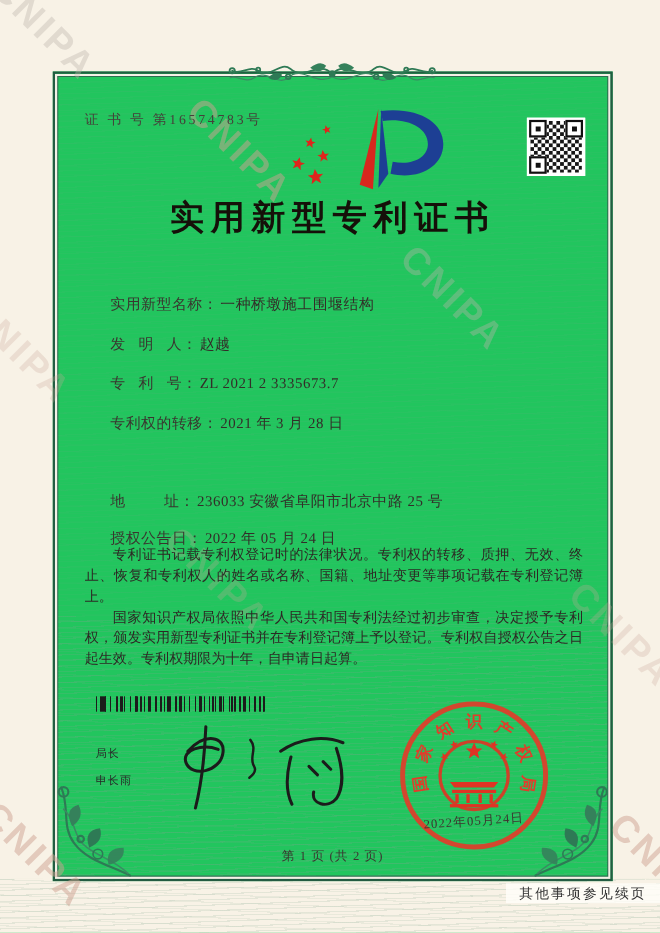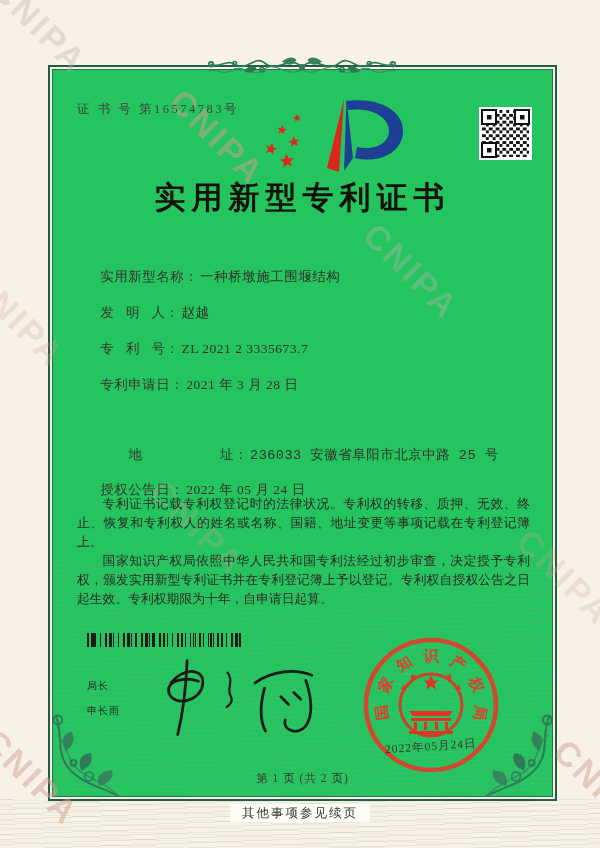--- a/index.html
+++ b/index.html
@@ -54,42 +54,42 @@
   #finder-tl{left:-1px;top:-1px;} #finder-tr{right:-1px;top:-1px;} #finder-bl{left:-1px;bottom:-1px;}
   #title{
     position:absolute;left:0;right:0;top:110px;text-align:center;
     font-size:31px;font-weight:bold;letter-spacing:6px;color:#151009;
   }
   
   .row{position:absolute;left:27px;font-size:13.5px;white-space:pre;color:#332e29;letter-spacing:.5px;}
   .row .lab{color:#3a352f;}
   .row .val{margin-left:2px;}
   #row1{top:185px;} #row2{top:221px;} #row3{top:257px;} #row4{top:293px;}
-  #row5{top:329px;} #row6{top:364px;font-family:Liberation Mono, monospace;} #row7{top:398px;}
+  #row5{top:329px;} #row6{top:364px;} #row7{top:398px;}
   #grant-no{position:absolute;left:232px;top:0;white-space:pre;}
   
   #paras{position:absolute;left:27px;top:428px;width:453px;font-size:12.8px;line-height:19px;
     text-align:justify;color:#2d2824;}
   #paras p{margin:0;text-indent:2em;}
   
   #barcode{
     position:absolute;left:37px;top:566px;width:154px;height:14px;
     background-image:
       repeating-linear-gradient(90deg,#1b1b1b 0 1.5px,rgba(0,0,0,0) 1.5px 4px,#1b1b1b 4px 6.5px,rgba(0,0,0,0) 6.5px 8px,#1b1b1b 8px 9px,rgba(0,0,0,0) 9px 13px,#1b1b1b 13px 14px,rgba(0,0,0,0) 14px 18px),
       repeating-linear-gradient(90deg,rgba(0,0,0,0) 0 7px,#1b1b1b 7px 9px,rgba(0,0,0,0) 9px 19px,#1b1b1b 19px 20.5px,rgba(0,0,0,0) 20.5px 29px);
   }
   
   #director{position:absolute;left:37px;top:606px;font-family:"Liberation Sans","DejaVu Sans",sans-serif;
     font-size:10px;line-height:25px;color:#262626;letter-spacing:1px;}
   #signature{position:absolute;left:95px;top:585px;width:172px;height:92px;}
   #seal{position:absolute;left:309px;top:566px;width:144px;height:150px;}
   
   #page-info{position:absolute;left:0;right:0;top:704px;text-align:center;font-size:11.5px;
     letter-spacing:1px;color:#3a352f;}
-  #footer-note{position:absolute;left:0;top:803px;width:600px;text-align:center;z-index:3;}
+  #footer-note{position:absolute;left:0;top:803px;width:600px;text-align:right;z-index:3;}
   #footer-note span{font-size:12.5px;letter-spacing:2px;color:#333;background:rgba(255,254,248,.85);
     padding:2px 12px;}
   svg text{font-family:"Liberation Serif","DejaVu Serif",serif;}
 </style>
 </head>
 <body>
 
 <svg width="0" height="0" style="position:absolute">
   <defs>
     <path id="star" d="M0,-10 2.94,-3.09 9.51,-3.09 4.19,1.18 5.88,8.09 0,4 -5.88,8.09 -4.19,1.18 -9.51,-3.09 -2.94,-3.09Z"></path>
@@ -170,21 +170,21 @@
     <div class="row" id="row1">
       <span class="lab">实用新型名称：</span><span class="val">一种桥墩施工围堰结构</span>
     </div>
     <div class="row" id="row2">
       <span class="lab">发   明   人：</span><span class="val">赵越</span>
     </div>
     <div class="row" id="row3">
       <span class="lab">专   利   号：</span><span class="val">ZL 2021 2 3335673.7</span>
     </div>
     <div class="row" id="row4">
-      <span class="lab">专利申请日：</span><span class="val">2021 年 3 月 28 日</span>
+      <span class="lab">专利权的转移：</span><span class="val">2021 年 3 月 28 日</span>
     </div>
     <div class="row" id="row6">
       <span class="lab">地         址：</span><span class="val">236033 安徽省阜阳市北京中路 25 号</span>
     </div>
     <div class="row" id="row7">
       <span class="lab">授权公告日：</span><span class="val">2022 年 05 月 24 日</span>
     </div>
 
     <div id="paras">
       <p>专利证书记载专利权登记时的法律状况。专利权的转移、质押、无效、终止、恢复和专利权人的姓名或名称、国籍、地址变更等事项记载在专利登记簿上。</p>

